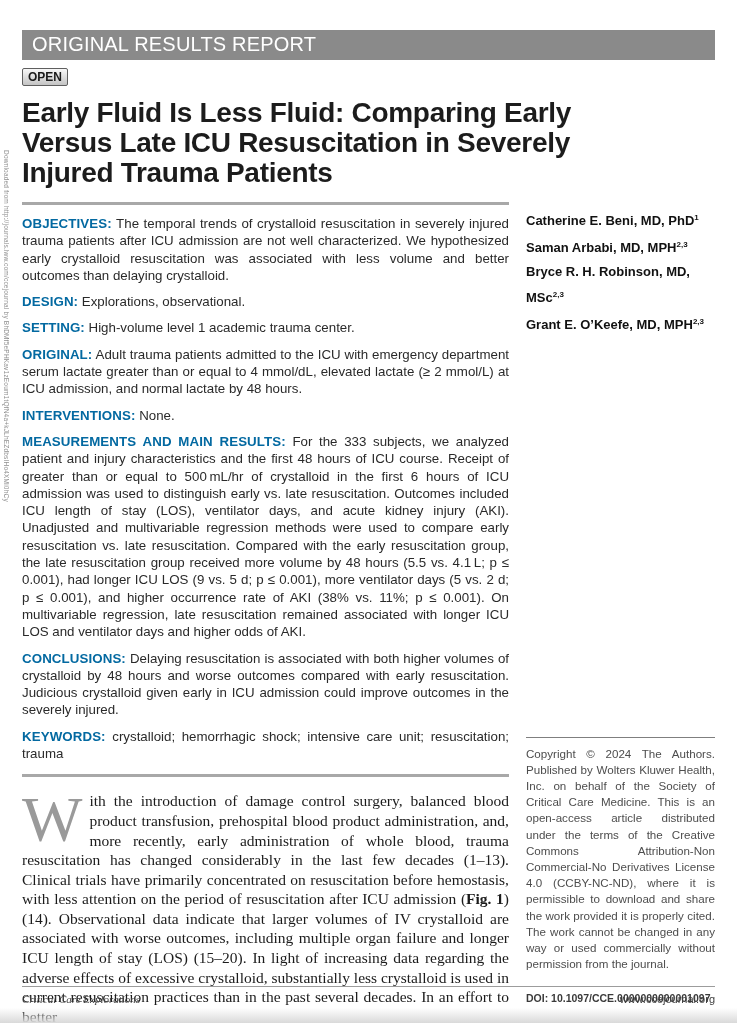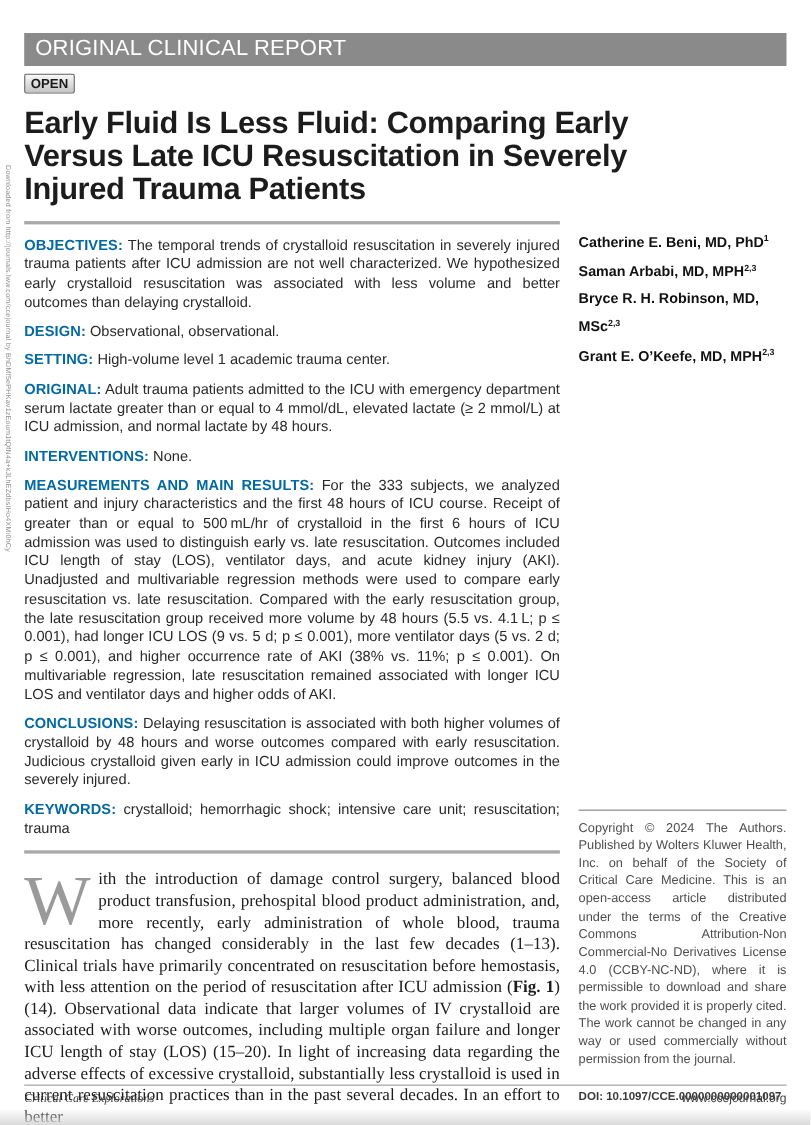--- a/index.html
+++ b/index.html
@@ -158,36 +158,36 @@
   }
 </style>
 </head>
 <body>
 
 <div class="page">
 
   <div class="watermark">Downloaded from http://journals.lww.com/ccejournal by BhDMf5ePHKav1zEoum1tQfN4a+kJLhEZdbsIHo4XMi0hCy</div>
 
   <div class="content">
-    <div class="banner">ORIGINAL CLINICAL REPORT</div>
+    <div class="banner">ORIGINAL RESULTS REPORT</div>
 
     <span class="open-badge">OPEN</span>
 
     <div class="title">
       <div>Early Fluid Is Less Fluid: Comparing Early</div>
       <div>Versus Late ICU Resuscitation in Severely</div>
       <div>Injured Trauma Patients</div>
     </div>
 
     <div class="columns">
       <div class="col-left">
         <hr class="thick-rule">
 
         <p class="abs"><b>OBJECTIVES:</b> <span>The temporal trends of crystalloid resuscitation in severely injured trauma patients after ICU admission are not well characterized. We hypothesized early crystalloid resuscitation was associated with less volume and better outcomes than delaying crystalloid.</span></p>
-        <p class="abs"><b>DESIGN:</b> <span>Observational, observational.</span></p>
+        <p class="abs"><b>DESIGN:</b> <span>Explorations, observational.</span></p>
         <p class="abs"><b>SETTING:</b> <span>High-volume level 1 academic trauma center.</span></p>
         <p class="abs"><b>ORIGINAL:</b> <span>Adult trauma patients admitted to the ICU with emergency department serum lactate greater than or equal to 4 mmol/dL, elevated lactate (≥ 2 mmol/L) at ICU admission, and normal lactate by 48 hours.</span></p>
         <p class="abs"><b>INTERVENTIONS:</b> <span>None.</span></p>
         <p class="abs"><b>MEASUREMENTS AND MAIN RESULTS:</b> <span>For the 333 subjects, we analyzed patient and injury characteristics and the first 48 hours of ICU course. Receipt of greater than or equal to 500 mL/hr of crystalloid in the first 6 hours of ICU admission was used to distinguish early vs. late resuscitation. Outcomes included ICU length of stay (LOS), ventilator days, and acute kidney injury (AKI). Unadjusted and multivariable regression methods were used to compare early resuscitation vs. late resuscitation. Compared with the early resuscitation group, the late resuscitation group received more volume by 48 hours (5.5 vs. 4.1 L; p ≤ 0.001), had longer ICU LOS (9 vs. 5 d; p ≤ 0.001), more ventilator days (5 vs. 2 d; p ≤ 0.001), and higher occurrence rate of AKI (38% vs. 11%; p ≤ 0.001). On multivariable regression, late resuscitation remained associated with longer ICU LOS and ventilator days and higher odds of AKI.</span></p>
         <p class="abs"><b>CONCLUSIONS:</b> <span>Delaying resuscitation is associated with both higher volumes of crystalloid by 48 hours and worse outcomes compared with early resuscitation. Judicious crystalloid given early in ICU admission could improve outcomes in the severely injured.</span></p>
         <p class="abs"><b>KEYWORDS:</b> <span>crystalloid; hemorrhagic shock; intensive care unit; resuscitation; trauma</span></p>
 
         <hr class="thick-rule bottom">
 
         <p class="intro"><span class="dropcap">W</span><span>ith the introduction of damage control surgery, balanced blood product transfusion, prehospital blood product administration, and, more recently, early administration of whole blood, trauma resuscitation has changed considerably in the last few decades (1–13). Clinical trials have primarily concentrated on resuscitation before hemostasis, with less attention on the period of resuscitation after ICU admission (</span><span class="fig">Fig. 1</span><span>) (14). Observational data indicate that larger volumes of IV crystalloid are associated with worse outcomes, including multiple organ failure and longer ICU length of stay (LOS) (15–20). In light of increasing data regarding the adverse effects of excessive crystalloid, substantially less crystalloid is used in current resuscitation practices than in the past several decades. In an effort to better</span></p>

